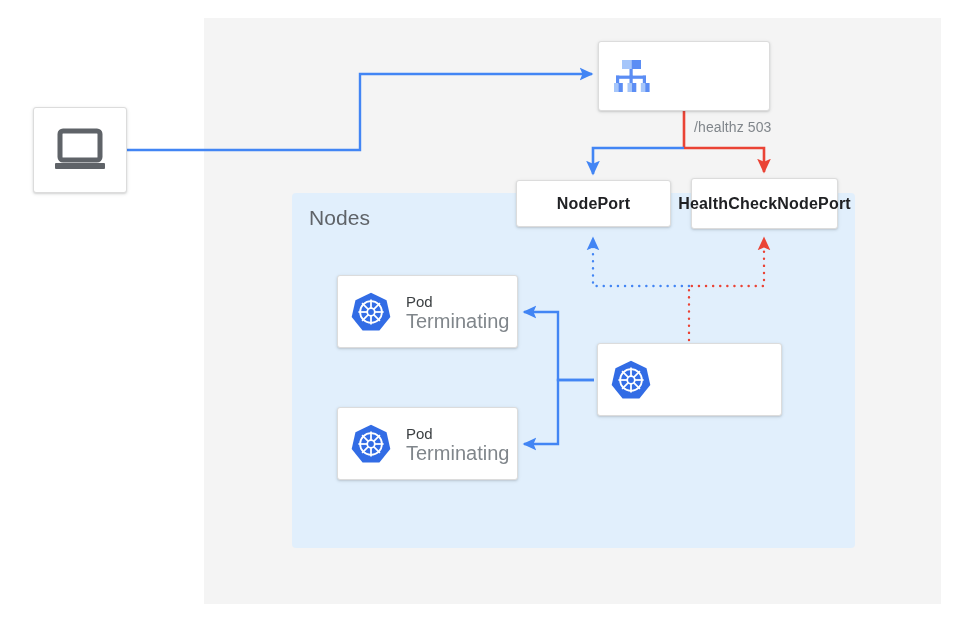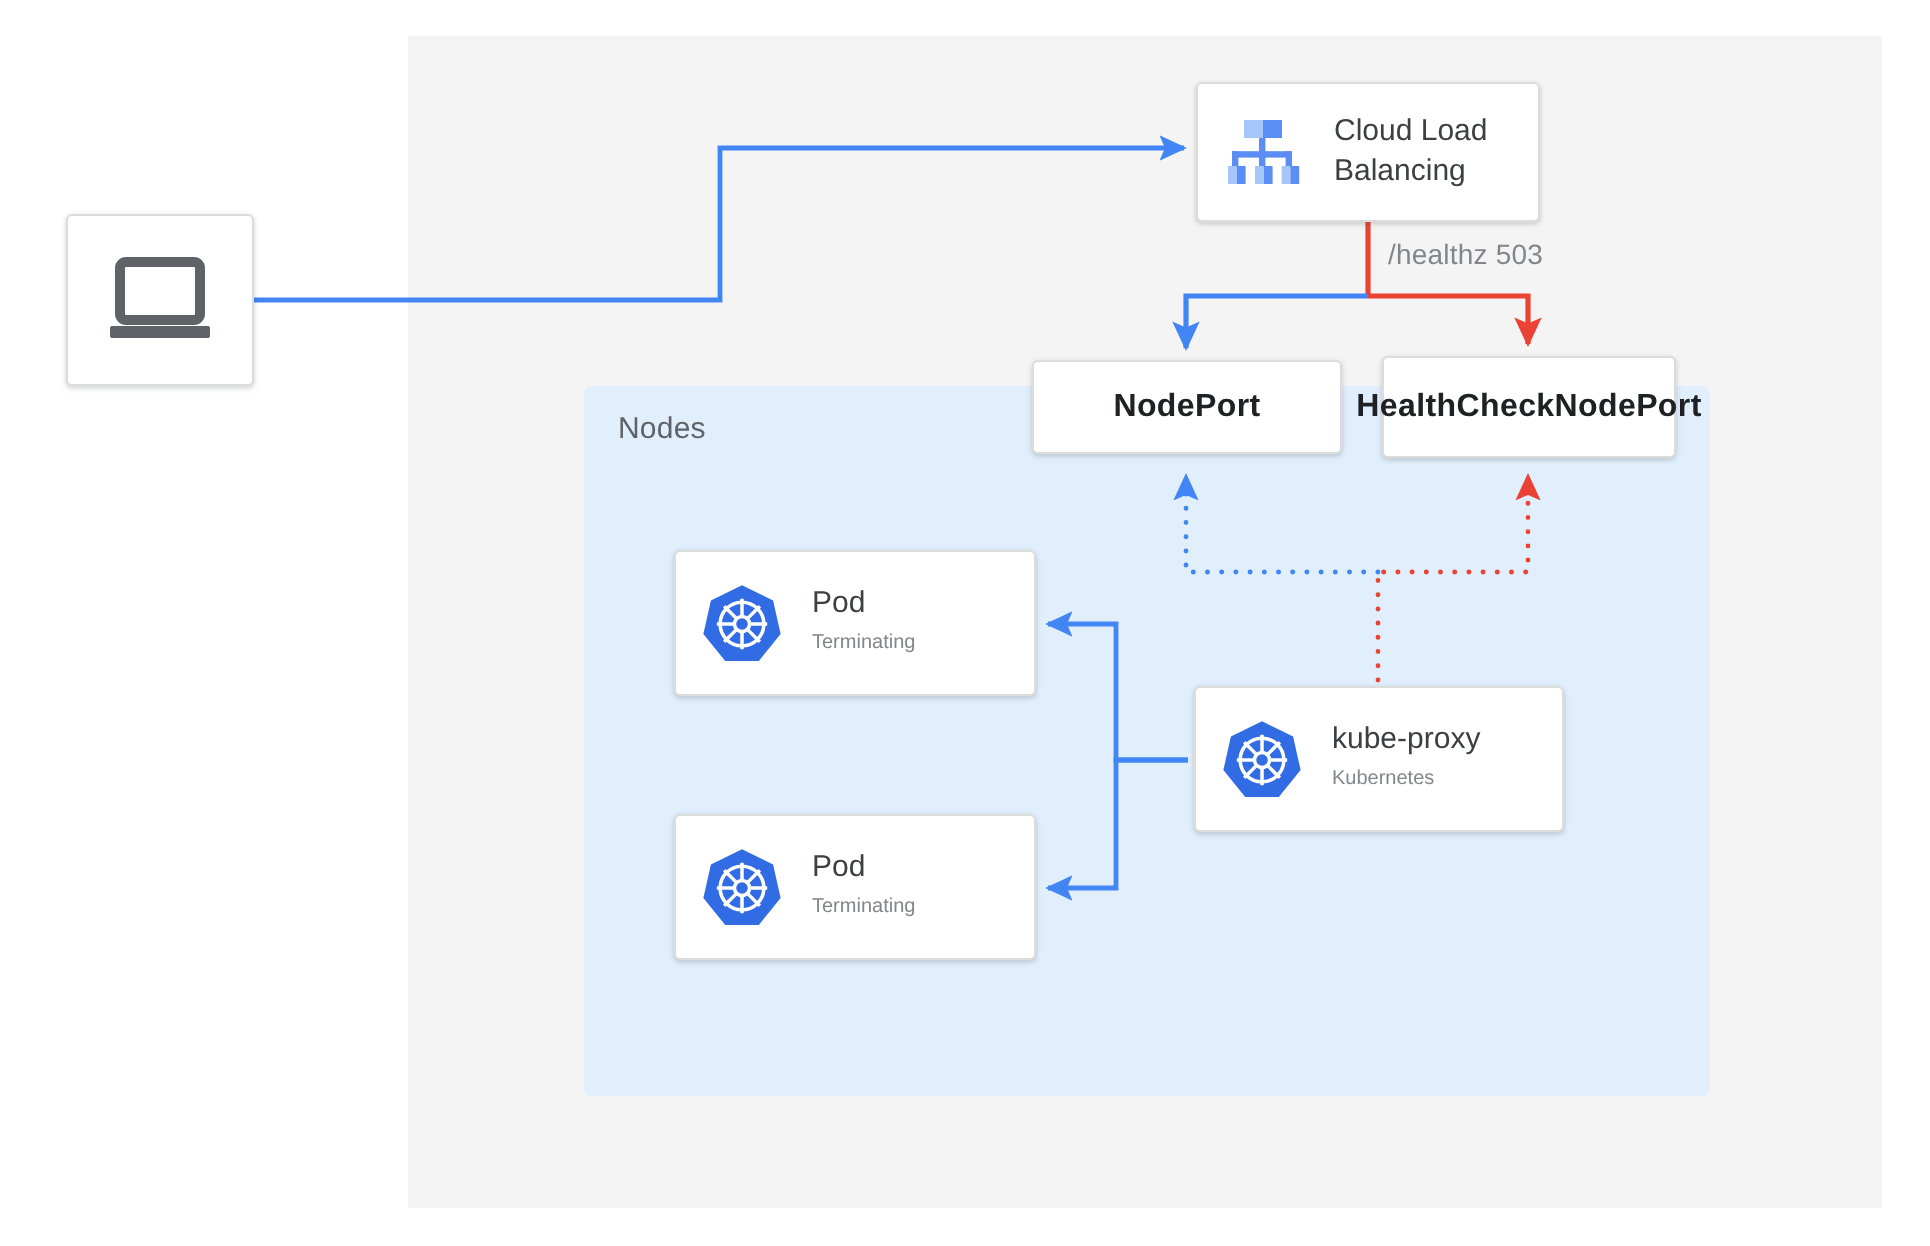--- a/index.html
+++ b/index.html
@@ -34,21 +34,21 @@
     top: 193px;
     width: 563px;
     height: 355px;
     background: #e1effc;
     border-radius: 4px;
   }
   .nodes-label {
     position: absolute;
     left: 309px;
     top: 206px;
-    font-size: 15px;
+    font-size: 21px;
     color: #5f6368;
     letter-spacing: .1px;
     white-space: nowrap;
   }
   
   .card {
     position: absolute;
     background: #ffffff;
     border: 1px solid #dcdcdc;
     border-radius: 3px;
@@ -61,21 +61,21 @@
     justify-content: center;
     text-align: center;
   }
   .card-title {
     font-size: 15px;
     color: #3c4043;
     line-height: 20px;
     white-space: nowrap;
   }
   .card-sub {
-    font-size: 10px;
+    font-size: 20px;
     color: #80868b;
     line-height: 19px;
     white-space: nowrap;
   }
   .card-strong {
     font-size: 16px;
     font-weight: bold;
     color: #202124;
     line-height: 21px;
     letter-spacing: .2px;
@@ -197,24 +197,20 @@
 
         <rect x="5" y="29" width="4.4" height="9" fill="#a6c6fa"></rect>
         <rect x="9.4" y="29" width="4.4" height="9" fill="#5b8df4"></rect>
         <rect x="18.5" y="29" width="4.4" height="9" fill="#a6c6fa"></rect>
         <rect x="22.9" y="29" width="4.4" height="9" fill="#5b8df4"></rect>
         <rect x="31.8" y="29" width="4.4" height="9" fill="#a6c6fa"></rect>
         <rect x="36.2" y="29" width="4.4" height="9" fill="#5b8df4"></rect>
       </svg>
     </span>
     <span class="icon-gap"></span>
-    <span class="card-texts">
-      <span class="card-title">Cloud Load</span>
-      <span class="card-title">Balancing</span>
-    </span>
   </div>
 
   <div class="card center-text" id="nodeport-box">
     <span class="card-strong">NodePort</span>
   </div>
 
   <div class="card center-text" id="hc-nodeport-box">
     <span class="card-strong">HealthCheck</span>
     <span class="card-strong">NodePort</span>
   </div>
@@ -281,19 +277,15 @@
           <line x1="20" y1="50" x2="41" y2="50"></line>
           <line x1="59" y1="50" x2="80" y2="50"></line>
           <line x1="28.8" y1="28.8" x2="43.6" y2="43.6"></line>
           <line x1="56.4" y1="56.4" x2="71.2" y2="71.2"></line>
           <line x1="71.2" y1="28.8" x2="56.4" y2="43.6"></line>
           <line x1="43.6" y1="56.4" x2="28.8" y2="71.2"></line>
         </g>
       </svg>
     </span>
     <span class="icon-gap"></span>
-    <span class="card-texts">
-      <span class="card-title">kube-proxy</span>
-      <span class="card-sub">Kubernetes</span>
-    </span>
   </div>
 
 </div>
 
 </body></html>

